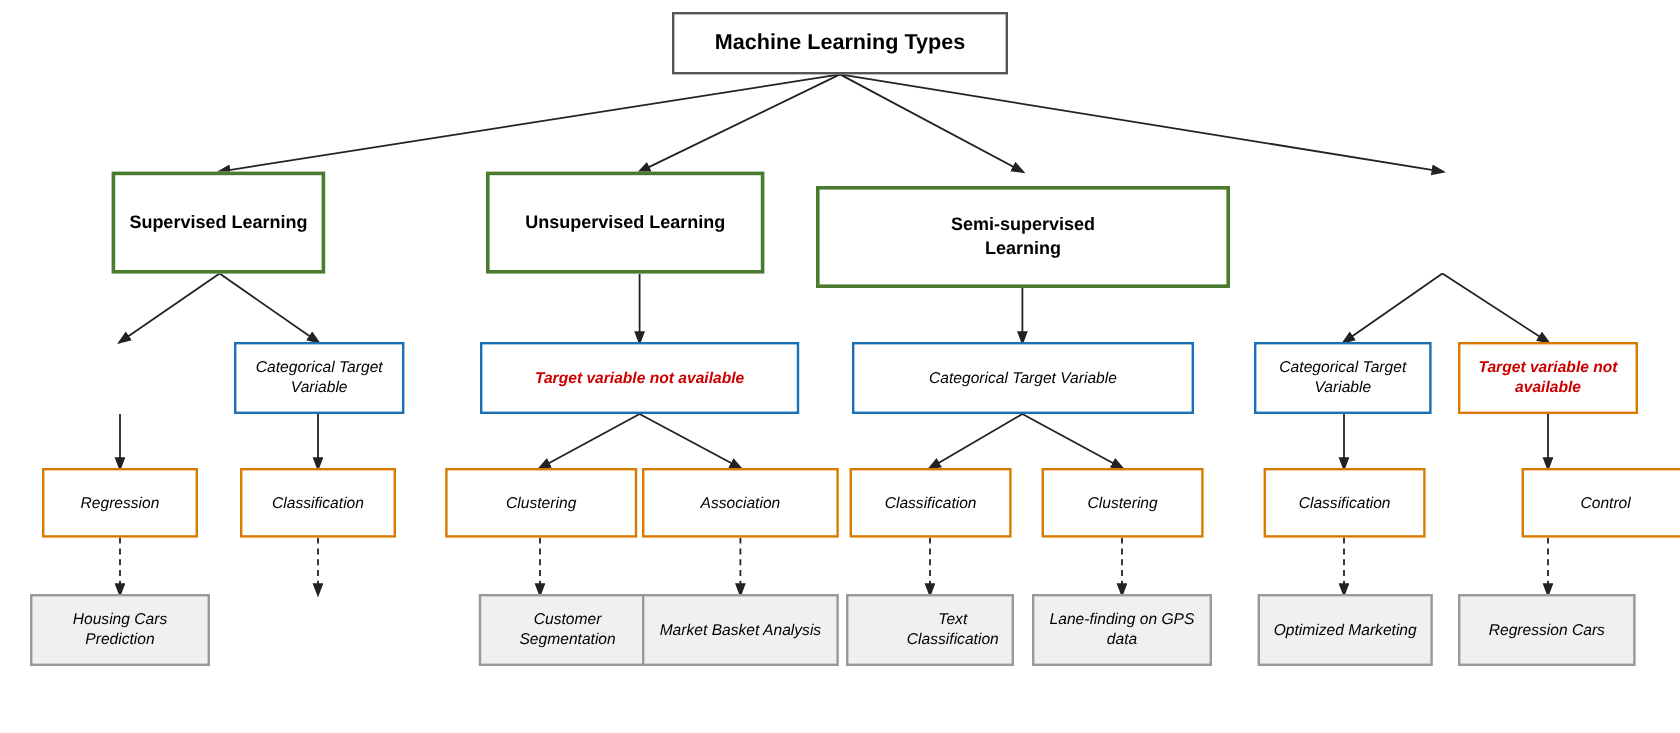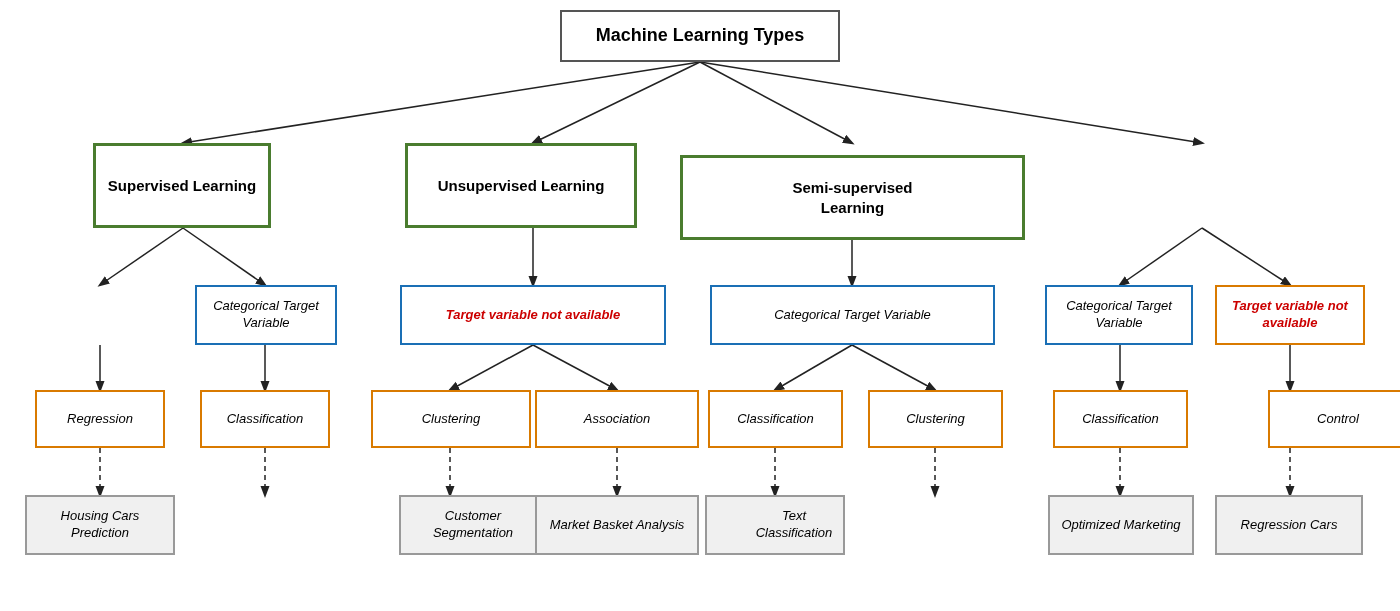--- a/index.html
+++ b/index.html
@@ -189,19 +189,21 @@
 
   <div class="node node-gray" style="left:368px; top:495px; width:148px; height:60px;margin-left:31px;">Customer
 Segmentation</div>
 
   <div class="node node-gray" style="left:535px; top:495px; width:164px; height:60px;">Market Basket
 Analysis</div>
 
   <div class="node node-gray" style="left:705px; top:495px; width:140px; height:60px;padding-left:46px;">Text
 Classification</div>
 
+  <div class="node node-gray" style="left:860px; top:495px; width:150px; height:60px;">Lane-finding
+on GPS data</div>
 
   <div class="node node-gray" style="left:1048px; top:495px; width:146px; height:60px;">Optimized
 Marketing</div>
 
   <div class="node node-gray" style="left:1215px; top:495px; width:148px; height:60px;">Regression Cars</div>
 
 </div>
 
 </body></html>

